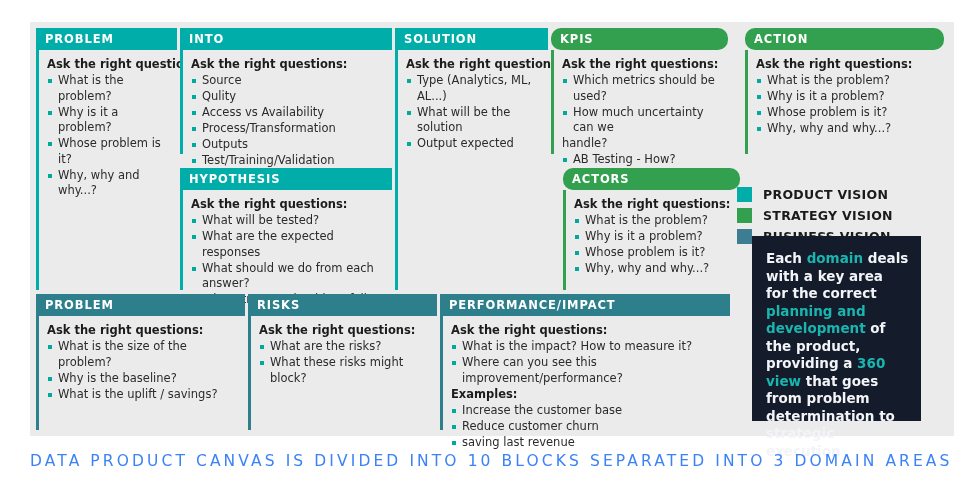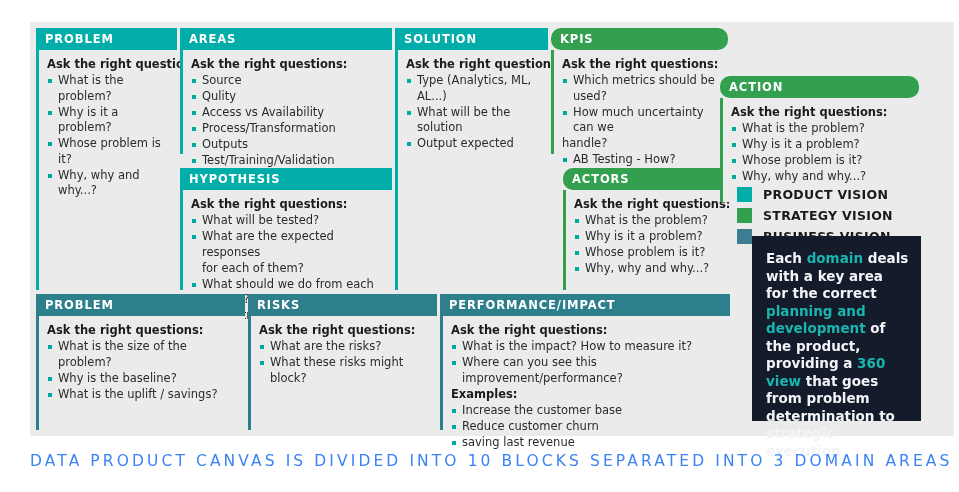--- a/index.html
+++ b/index.html
@@ -158,42 +158,41 @@
       <ul class="qs">
         <li>What is the problem?</li>
         <li>Why is it a problem?</li>
         <li>Whose problem is it?</li>
         <li>Why, why and why...?</li>
       </ul>
     </div>
   </div>
 
   <div class="block" style="left:150px; top:6px; width:212px; height:126px;">
-    <div class="hdr">AREAS</div>
+    <div class="hdr">INTO</div>
     <div class="body" style="height:104px;">
       <p class="ask">Ask  the right questions:</p>
       <ul class="qs">
         <li>Source</li>
         <li>Qulity</li>
         <li>Access vs Availability</li>
         <li>Process/Transformation</li>
         <li>Outputs</li>
         <li>Test/Training/Validation</li>
       </ul>
     </div>
   </div>
 
   <div class="block" style="left:150px; top:146px; width:212px; height:122px;">
     <div class="hdr">HYPOTHESIS</div>
     <div class="body" style="height:100px;">
       <p class="ask">Ask  the right questions:</p>
       <ul class="qs">
         <li>What will be tested?</li>
         <li>What are the expected responses</li>
-        <li class="cont">for each of them?</li>
         <li>What should we do from each answer?</li>
         <li class="cont">What strategy should we follow</li>
       </ul>
     </div>
   </div>
 
   <div class="block" style="left:365px; top:6px; width:153px; height:262px;">
     <div class="hdr">SOLUTION</div>
     <div class="body" style="height:240px;">
       <p class="ask">Ask  the right questions:</p>
@@ -224,21 +223,21 @@
       <p class="ask">Ask  the right questions:</p>
       <ul class="qs">
         <li>What is the problem?</li>
         <li>Why is it a problem?</li>
         <li>Whose problem is it?</li>
         <li>Why, why and why...?</li>
       </ul>
     </div>
   </div>
 
-  <div class="block strat" style="left:690px; top:6px; width:199px; height:126px;margin-top:48px;">
+  <div class="block strat" style="left:715px; top:6px; width:199px; height:126px;">
     <div class="hdr strat">ACTION</div>
     <div class="body" style="height:104px;">
       <p class="ask">Ask  the right questions:</p>
       <ul class="qs">
         <li>What is the problem?</li>
         <li>Why is it a problem?</li>
         <li>Whose problem is it?</li>
         <li>Why, why and why...?</li>
       </ul>
     </div>

